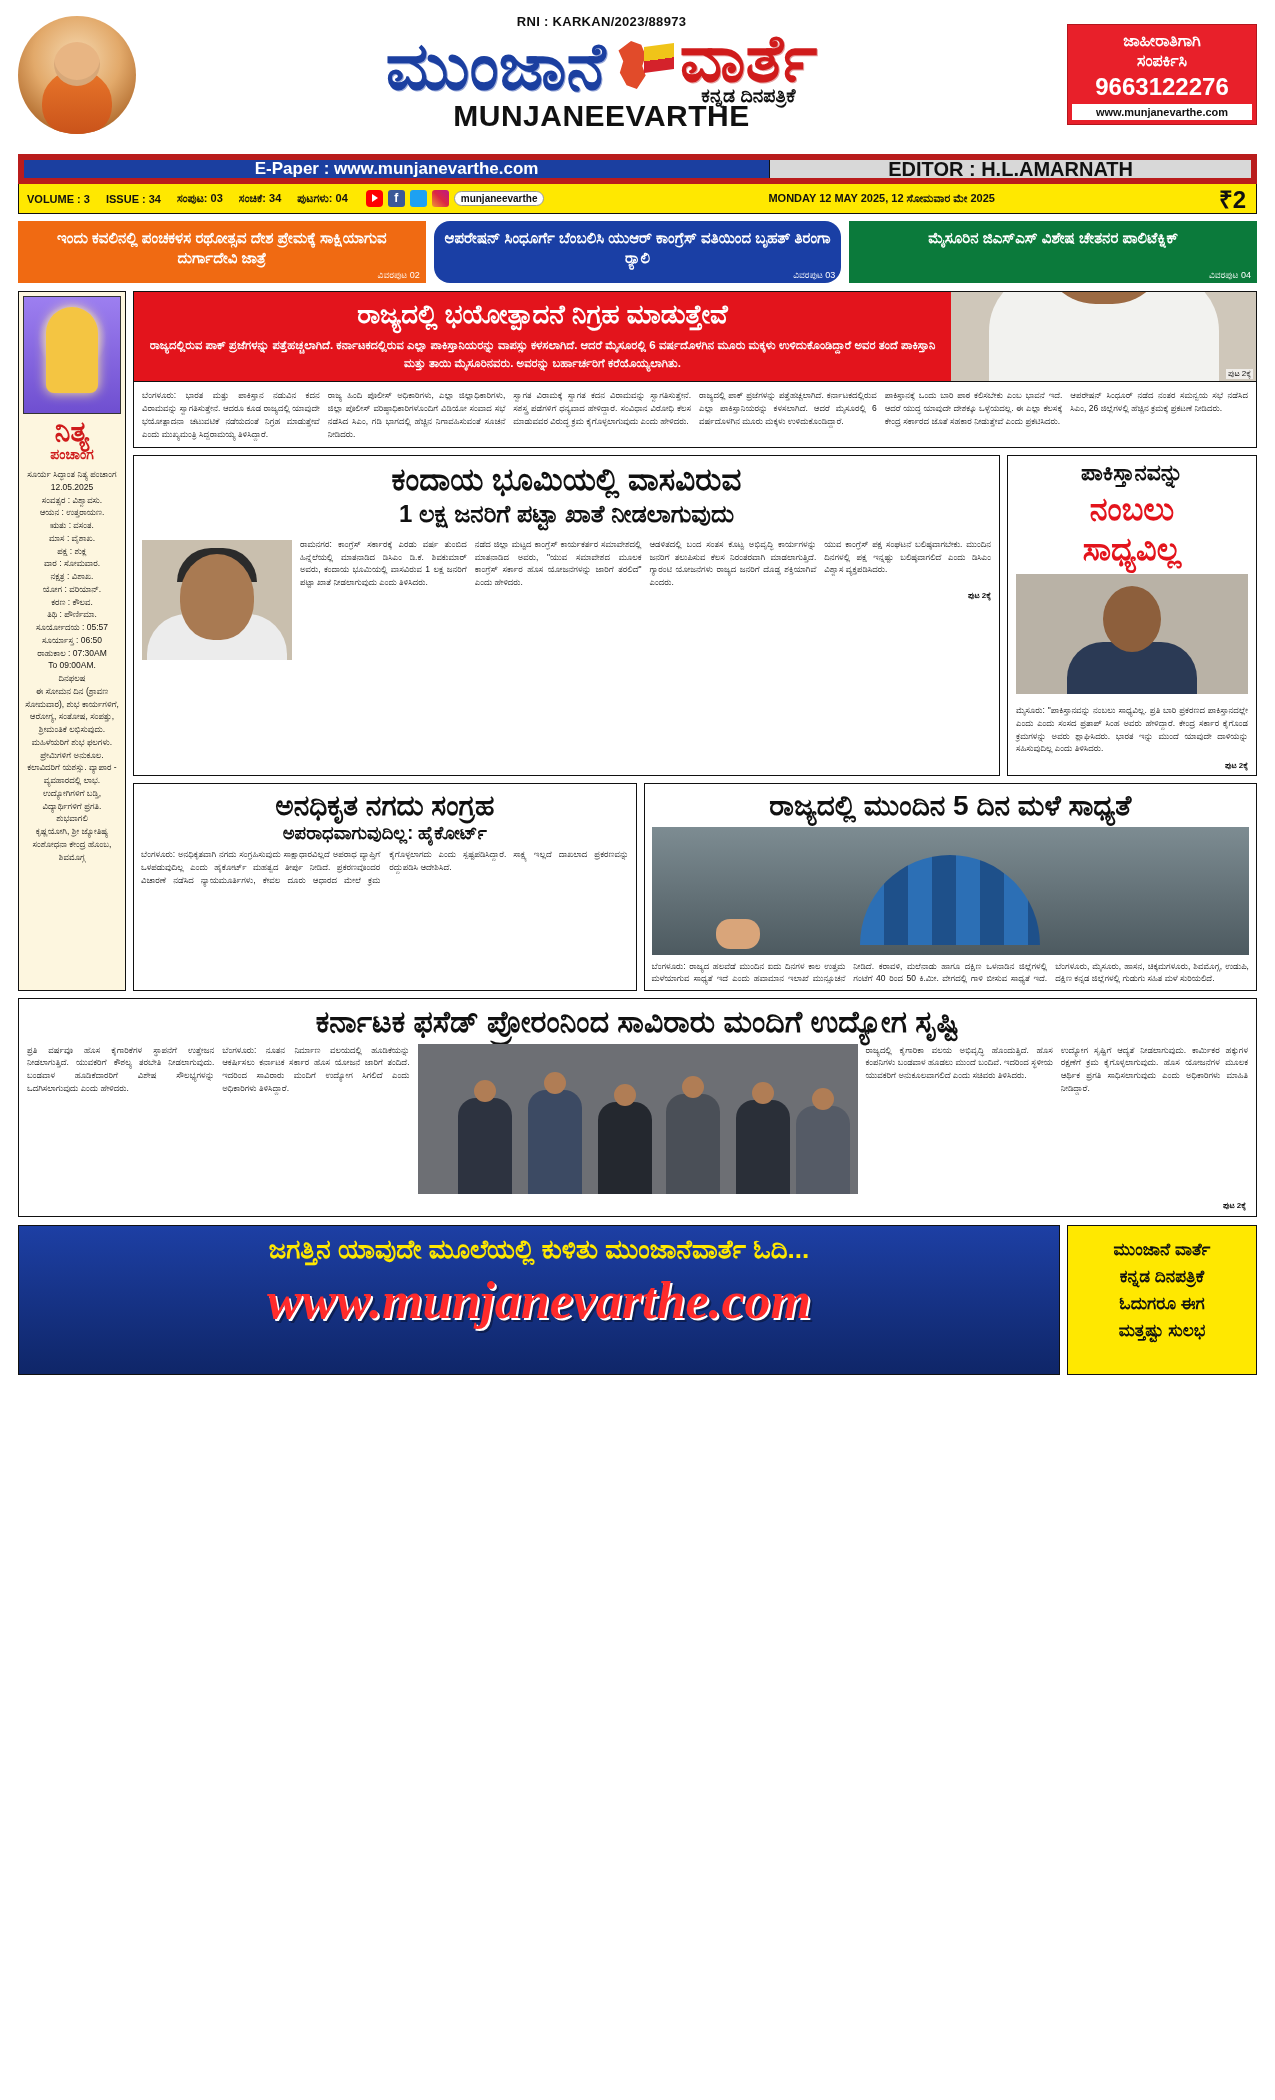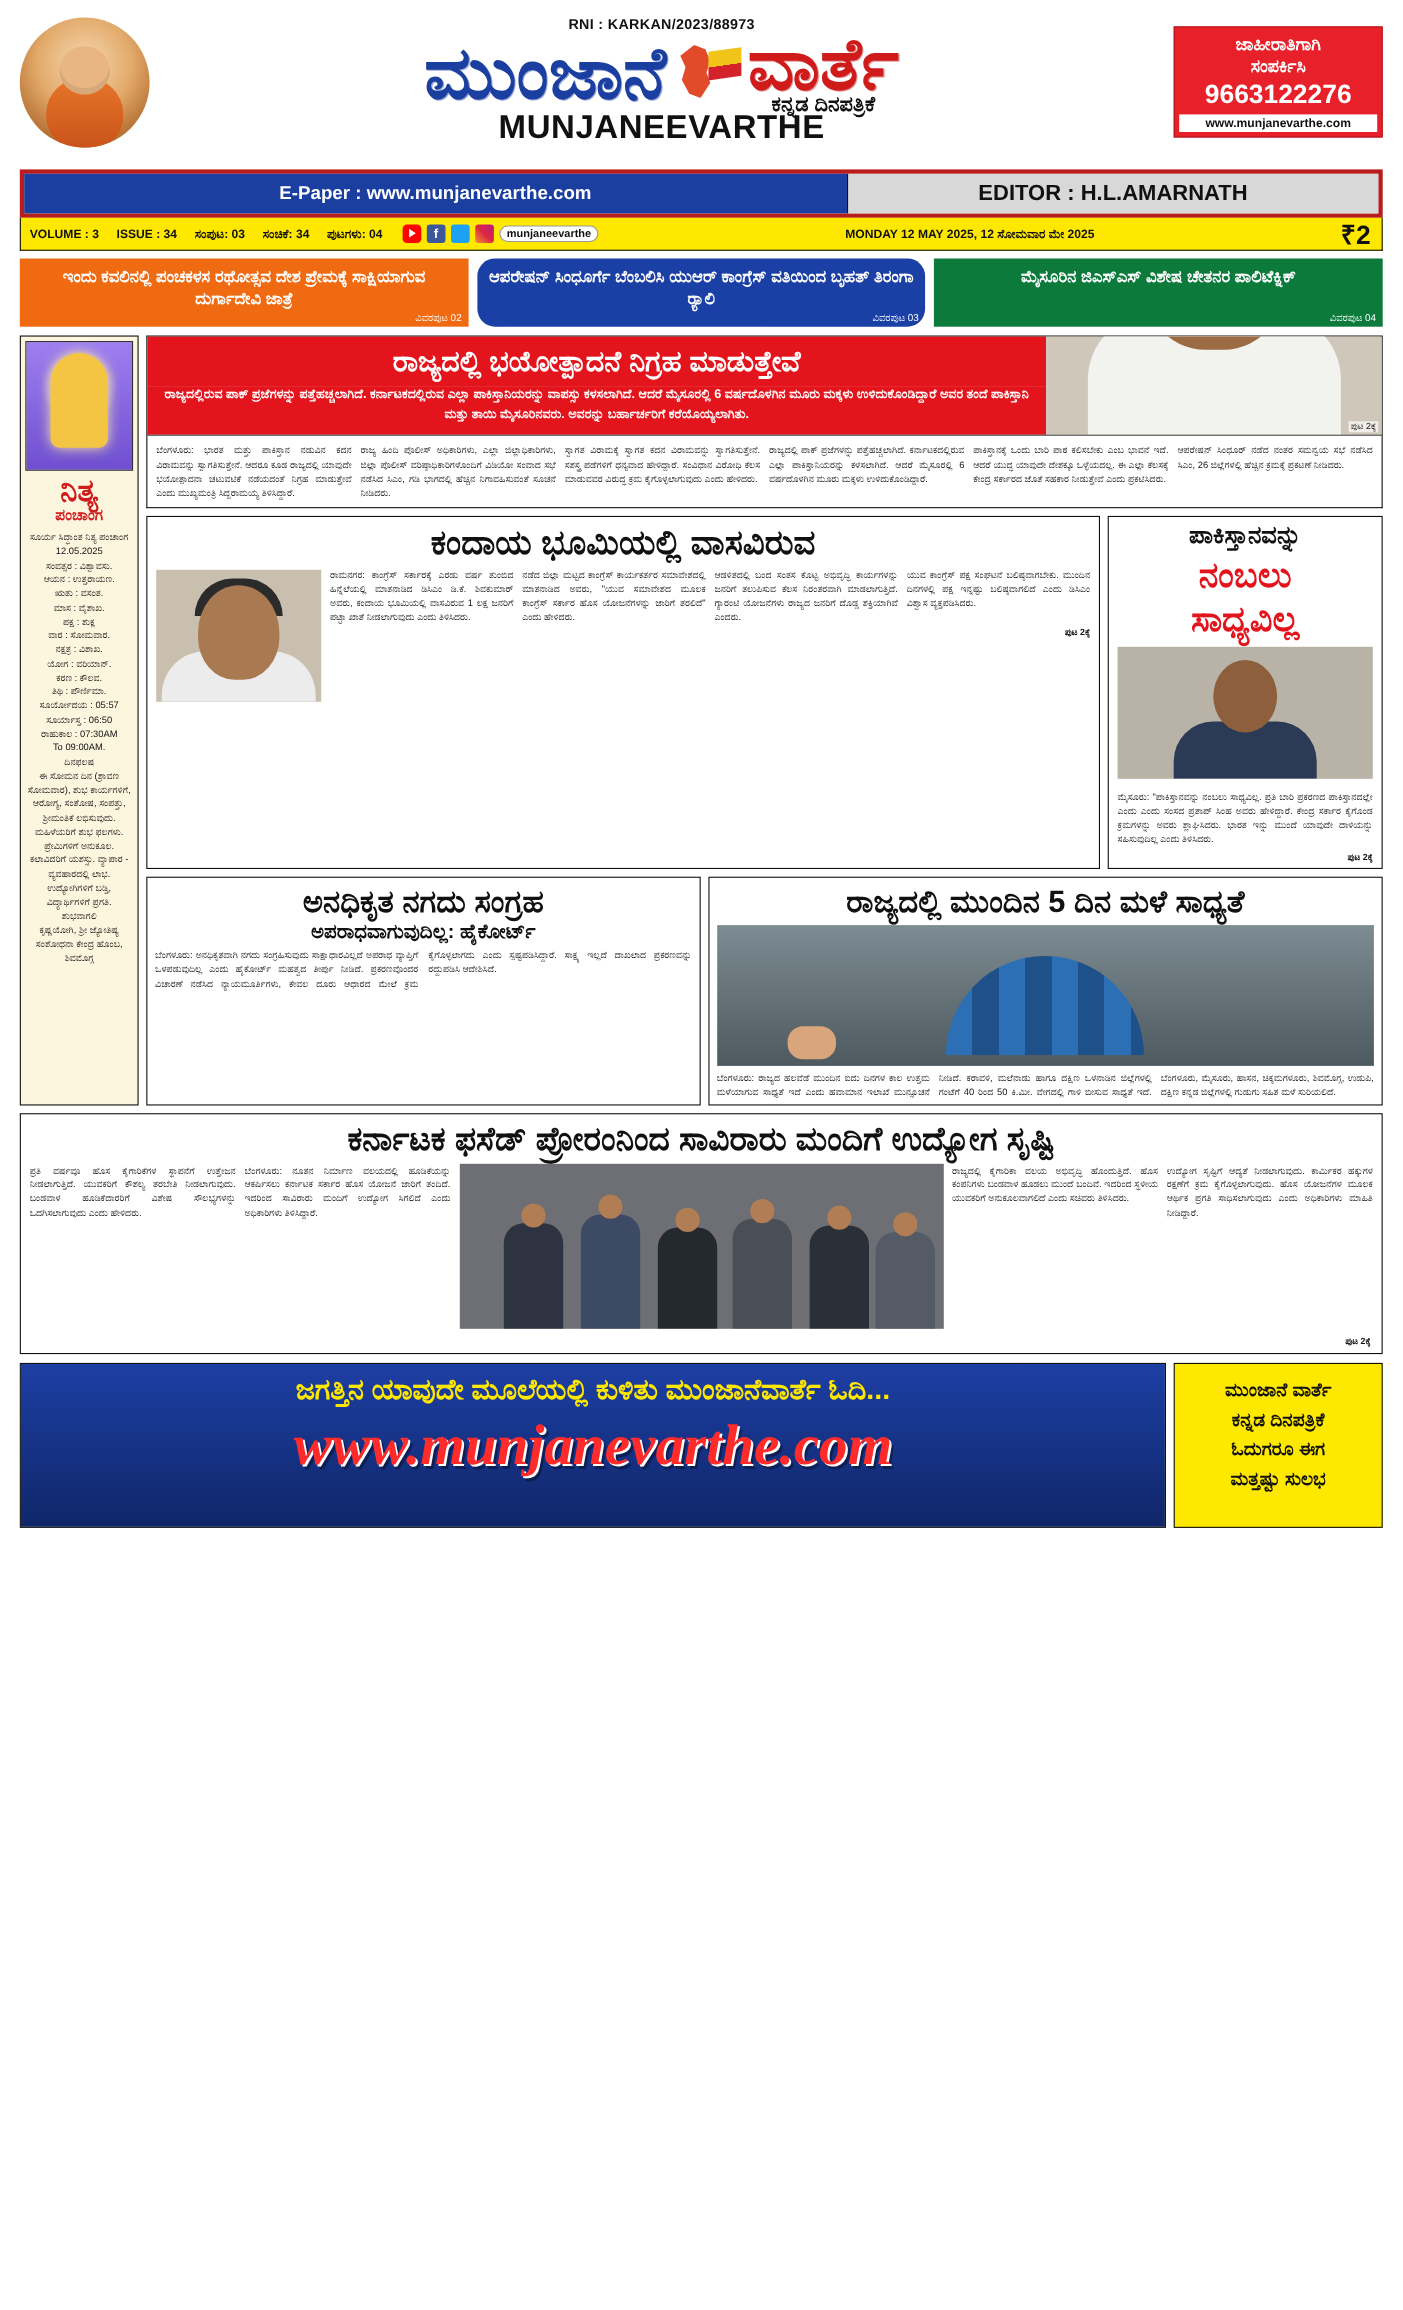--- a/index.html
+++ b/index.html
@@ -59,21 +59,21 @@
 
   .ad-box {
     width:190px; flex:0 0 auto; background:#e8202a; color:#fff; text-align:center;
     border:1px solid #b3161d; padding:6px 4px 4px; margin-top:14px;
   }
   .ad-box .l1 { font-size:16px; font-weight:bold; line-height:1.25; }
   .ad-box .phone { font-size:24px; font-weight:bold; margin-top:2px; }
   .ad-url { background:#fff; color:#111; font-size:11px; font-weight:bold; padding:2px; margin-top:3px; }
 
   
-  .epaper-bar { display:flex; height:44px; margin-top:4px; border:4px solid #b91c1c; }
+  .epaper-bar { display:flex; height:30px; margin-top:4px; border:6px solid #b91c1c; }
   .epaper-left { flex:1.55; background:#1b3fa0; color:#fff; font-size:17px; font-weight:bold; display:flex; align-items:center; justify-content:center; }
   .epaper-right { flex:1; background:#d8d8d8; color:#111; font-size:20px; font-weight:bold; display:flex; align-items:center; justify-content:center; border-left:1px solid #111; }
 
   
   .vol-bar { display:flex; align-items:center; height:30px; border:1px solid #111; border-top:none; background:#ffe800; font-size:11px; font-weight:bold; }
   .vol-bar .seg { padding:0 8px; white-space:nowrap; }
   .vol-bar .social { display:flex; gap:5px; align-items:center; padding:0 10px; }
   .sicon { width:17px; height:17px; border-radius:3px; display:inline-block; position:relative; }
   .sicon.yt { background:#ff0000; border-radius:4px; }
   .sicon.yt:after { content:""; position:absolute; left:6px; top:4px; border-left:6px solid #fff; border-top:4px solid transparent; border-bottom:4px solid transparent; }
@@ -299,20 +299,21 @@
           <div>ಸ್ವಾಗತ ವಿರಾಮಕ್ಕೆ ಸ್ವಾಗತ ಕದನ ವಿರಾಮವನ್ನು ಸ್ವಾಗತಿಸುತ್ತೇನೆ. ಸಶಸ್ತ್ರ ಪಡೆಗಳಿಗೆ ಧನ್ಯವಾದ ಹೇಳಿದ್ದಾರೆ. ಸಂವಿಧಾನ ವಿರೋಧಿ ಕೆಲಸ ಮಾಡುವವರ ವಿರುದ್ಧ ಕ್ರಮ ಕೈಗೊಳ್ಳಲಾಗುವುದು ಎಂದು ಹೇಳಿದರು.</div>
           <div>ರಾಜ್ಯದಲ್ಲಿ ಪಾಕ್ ಪ್ರಜೆಗಳನ್ನು ಪತ್ತೆಹಚ್ಚಲಾಗಿದೆ. ಕರ್ನಾಟಕದಲ್ಲಿರುವ ಎಲ್ಲಾ ಪಾಕಿಸ್ತಾನಿಯರನ್ನು ಕಳಸಲಾಗಿದೆ. ಆದರೆ ಮೈಸೂರಲ್ಲಿ 6 ವರ್ಷದೊಳಗಿನ ಮೂರು ಮಕ್ಕಳು ಉಳಿದುಕೊಂಡಿದ್ದಾರೆ.</div>
           <div>ಪಾಕಿಸ್ತಾನಕ್ಕೆ ಒಂದು ಬಾರಿ ಪಾಠ ಕಲಿಸಬೇಕು ಎಂಬ ಭಾವನೆ ಇದೆ. ಆದರೆ ಯುದ್ಧ ಯಾವುದೇ ದೇಶಕ್ಕೂ ಒಳ್ಳೆಯದಲ್ಲ. ಈ ಎಲ್ಲಾ ಕೆಲಸಕ್ಕೆ ಕೇಂದ್ರ ಸರ್ಕಾರದ ಜೊತೆ ಸಹಕಾರ ನೀಡುತ್ತೇವೆ ಎಂದು ಪ್ರಕಟಿಸಿದರು.</div>
           <div>ಆಪರೇಷನ್ ಸಿಂಧೂರ್ ನಡೆದ ನಂತರ ಸಮನ್ವಯ ಸಭೆ ನಡೆಸಿದ ಸಿಎಂ, 26 ಜಿಲ್ಲೆಗಳಲ್ಲಿ ಹೆಚ್ಚಿನ ಕ್ರಮಕ್ಕೆ ಪ್ರಕಟಣೆ ನೀಡಿದರು.</div>
         </div>
       </div>
 
       <div class="band2">
         <div class="b2-main">
           <div class="hl-black">ಕಂದಾಯ ಭೂಮಿಯಲ್ಲಿ ವಾಸವಿರುವ</div>
+          <div class="hl-black2">1 ಲಕ್ಷ ಜನರಿಗೆ ಪಟ್ಟಾ ಖಾತೆ ನೀಡಲಾಗುವುದು</div>
           <div style="padding:4px 8px 6px;overflow:hidden;">
             <div class="dks-photo">
               <div class="b"></div>
                 <div class="hr"></div>
                 <div class="h"></div>
             </div>
             <div class="story-body" style="padding:0">
               <div>ರಾಮನಗರ: ಕಾಂಗ್ರೆಸ್ ಸರ್ಕಾರಕ್ಕೆ ಎರಡು ವರ್ಷ ತುಂಬಿದ ಹಿನ್ನೆಲೆಯಲ್ಲಿ ಮಾತನಾಡಿದ ಡಿಸಿಎಂ ಡಿ.ಕೆ. ಶಿವಕುಮಾರ್ ಅವರು, ಕಂದಾಯ ಭೂಮಿಯಲ್ಲಿ ವಾಸವಿರುವ 1 ಲಕ್ಷ ಜನರಿಗೆ ಪಟ್ಟಾ ಖಾತೆ ನೀಡಲಾಗುವುದು ಎಂದು ತಿಳಿಸಿದರು.</div>
               <div>ನಡೆದ ಜಿಲ್ಲಾ ಮಟ್ಟದ ಕಾಂಗ್ರೆಸ್ ಕಾರ್ಯಕರ್ತರ ಸಮಾವೇಶದಲ್ಲಿ ಮಾತನಾಡಿದ ಅವರು, "ಯುವ ಸಮಾವೇಶದ ಮೂಲಕ ಕಾಂಗ್ರೆಸ್ ಸರ್ಕಾರ ಹೊಸ ಯೋಜನೆಗಳನ್ನು ಜಾರಿಗೆ ತರಲಿದೆ" ಎಂದು ಹೇಳಿದರು.</div>
               <div>ಆಡಳಿತದಲ್ಲಿ ಬಂದ ಸಂತಸ ಕೊಟ್ಟ ಅಭಿವೃದ್ಧಿ ಕಾರ್ಯಗಳನ್ನು ಜನರಿಗೆ ತಲುಪಿಸುವ ಕೆಲಸ ನಿರಂತರವಾಗಿ ಮಾಡಲಾಗುತ್ತಿದೆ. ಗ್ಯಾರಂಟಿ ಯೋಜನೆಗಳು ರಾಜ್ಯದ ಜನರಿಗೆ ದೊಡ್ಡ ಶಕ್ತಿಯಾಗಿವೆ ಎಂದರು.</div>

